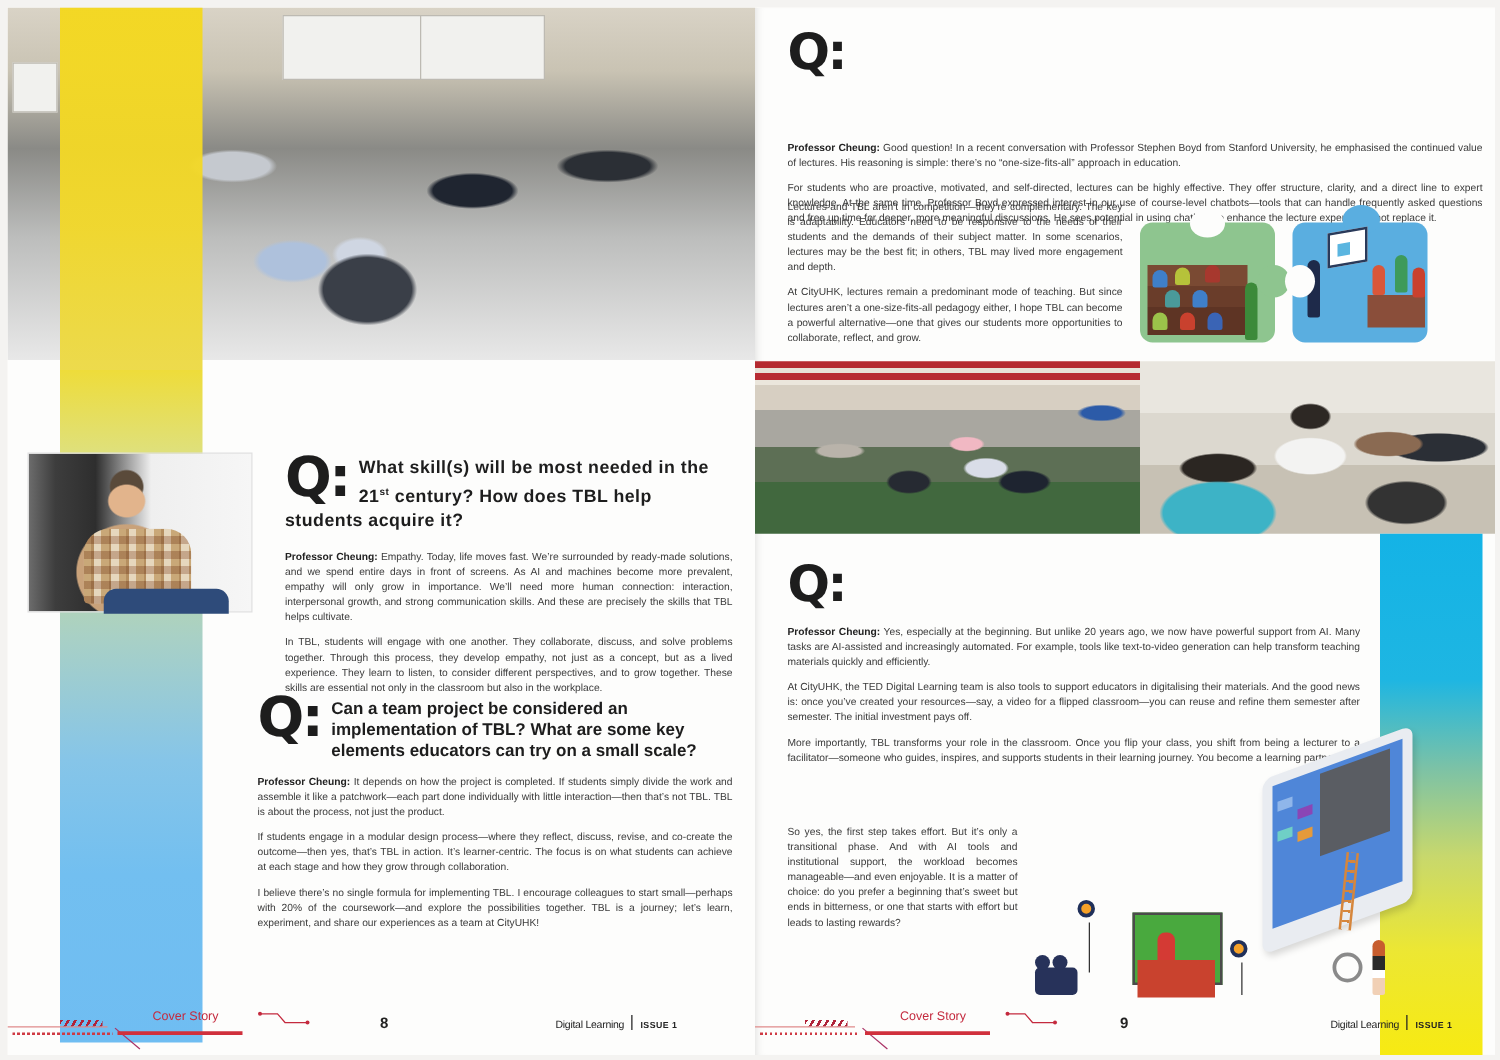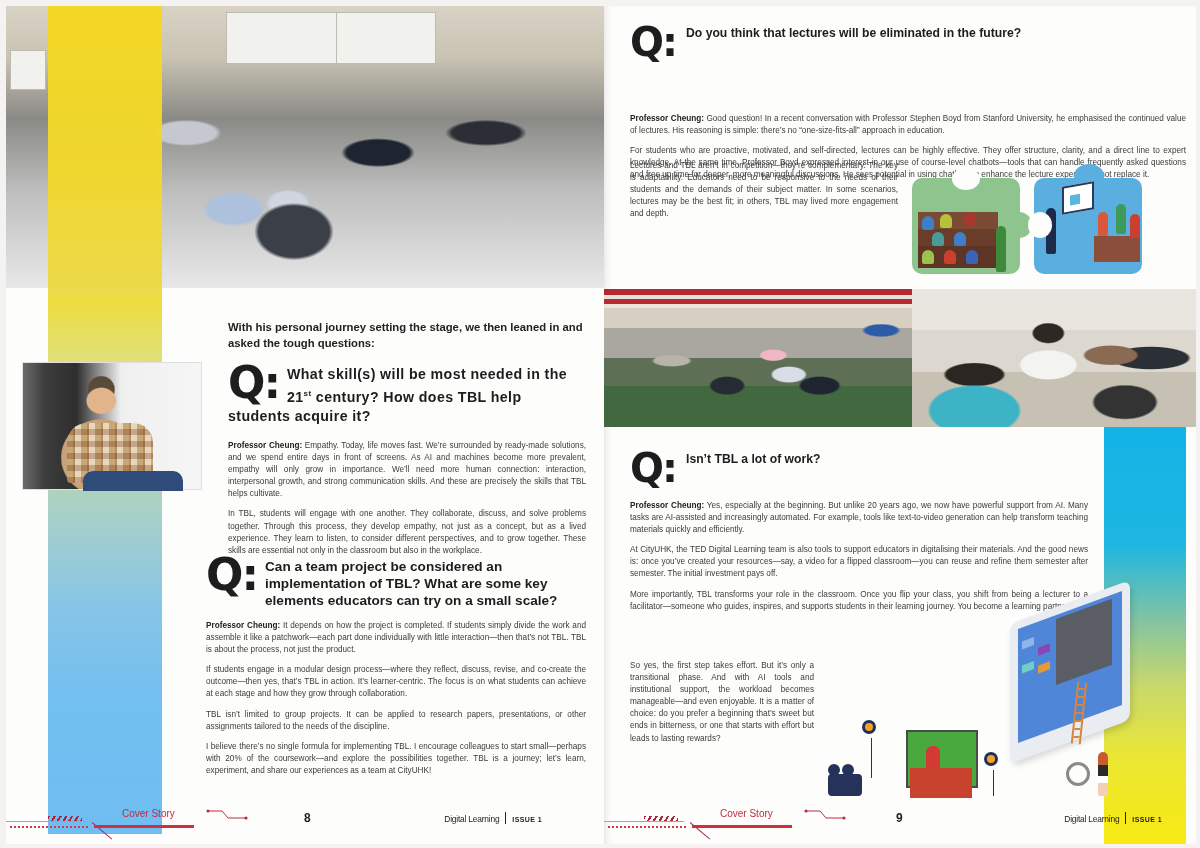--- a/index.html
+++ b/index.html
@@ -163,39 +163,37 @@
       <div class="screen" style="left:4px;top:44px;width:36px;height:40px;"></div>
     </div>
     <div class="yellow-band-left"></div>
     <div class="band-left-lower"></div>
 
     <div class="portrait" title="Professor Cheung in interview">
       <div class="shirt"></div>
       <div class="jeans"></div>
     </div>
 
-    <p class="intro">With his personal journey setting the stage, we then leaned in and asked the tough questions:</p>
 
     <div class="q-block q1">
       <span class="q-mark">Q:</span>
       <div class="q-title"><span>What skill(s) will be most needed in the 21</span><sup style="font-size:8px">st</sup><span> century? How does TBL help students acquire it?</span></div>
     </div>
     <div class="answer a1">
       <p><b>Professor Cheung:</b><span> Empathy. Today, life moves fast. We’re surrounded by ready-made solutions, and we spend entire days in front of screens. As AI and machines become more prevalent, empathy will only grow in importance. We’ll need more human connection: interaction, interpersonal growth, and strong communication skills. And these are precisely the skills that TBL helps cultivate.</span></p>
       <p>In TBL, students will engage with one another. They collaborate, discuss, and solve problems together. Through this process, they develop empathy, not just as a concept, but as a lived experience. They learn to listen, to consider different perspectives, and to grow together. These skills are essential not only in the classroom but also in the workplace.</p>
     </div>
 
     <div class="q-block q2">
       <span class="q-mark">Q:</span>
       <div class="q-title">Can a team project be considered an implementation of TBL?  What are some key elements educators can try on a small scale?</div>
     </div>
     <div class="answer a2">
       <p><b>Professor Cheung:</b><span> It depends on how the project is completed. If students simply divide the work and assemble it like a patchwork—each part done individually with little interaction—then that’s not TBL. TBL is about the process, not just the product.</span></p>
       <p>If students engage in a modular design process—where they reflect, discuss, revise, and co-create the outcome—then yes, that’s TBL in action. It’s learner-centric. The focus is on what students can achieve at each stage and how they grow through collaboration.</p>
-      <p>TBL isn’t limited to group projects. It can be applied to research papers, presentations, or other assignments tailored to the needs of the discipline.</p>
       <p>I believe there’s no single formula for implementing TBL. I encourage colleagues to start small—perhaps with 20% of the coursework—and explore the possibilities together. TBL is a journey; let’s learn, experiment, and share our experiences as a team at CityUHK!</p>
     </div>
 
     <div class="footer">
       <div class="thin"></div>
       <div class="hatch"></div>
       <div class="dots"></div>
       <div class="diag"></div>
       <div class="red-line"></div>
       <span class="section-label">Cover Story</span>
@@ -206,28 +204,28 @@
       </svg>
       <span class="page-num">8</span>
       <span class="mag"><span>Digital Learning</span><span class="sep"></span><span class="issue">ISSUE 1</span></span>
     </div>
   </div>
 
   <div class="page page-right">
 
     <div class="q-block rq1">
       <span class="q-mark">Q:</span>
-      <div class="q-title">Do you think that lectures will be eliminated in the future?</div>
     </div>
     <div class="answer ra1">
       <p><b>Professor Cheung:</b><span> Good question! In a recent conversation with Professor Stephen Boyd from Stanford University, he emphasised the continued value of lectures. His reasoning is simple: there’s no “one-size-fits-all” approach in education.</span></p>
       <p>For students who are proactive, motivated, and self-directed, lectures can be highly effective. They offer structure, clarity, and a direct line to expert knowledge. At the same time, Professor Boyd expressed interest in our use of course-level chatbots—tools that can handle frequently asked questions and free up time for deeper, more meaningful discussions. He sees potential in using chatbots to enhance the lecture experience, not replace it.</p>
     </div>
     <div class="answer ra1b">
       <p>Lectures and TBL aren’t in competition—they’re complementary. The key is adaptability. Educators need to be responsive to the needs of their students and the demands of their subject matter. In some scenarios, lectures may be the best fit; in others, TBL may lived more engagement and depth.</p>
+      <p>At CityUHK, lectures remain a predominant mode of teaching. But since lectures aren’t a one-size-fits-all pedagogy either, I hope TBL can become a powerful alternative—one that gives our students more opportunities to collaborate, reflect, and grow.</p>
     </div>
 
     <div class="puzzle puzzle-green" title="Lecture hall and team-based learning puzzle pieces">
       <div class="lecture-hall">
         <span style="left:4px;top:4px;background:#3f7fc9"></span>
         <span style="left:22px;top:2px;background:#b6c23a"></span>
         <span style="left:46px;top:0;background:#a7382e"></span>
         <span style="left:14px;top:20px;background:#4a9a9a"></span>
         <span style="left:36px;top:20px;background:#3f7fc9"></span>
         <span style="left:4px;top:38px;background:#9bc24a"></span>
@@ -245,21 +243,20 @@
       <div class="teacher" style="left:96px;top:36px;height:24px;background:#c9412e"></div>
     </div>
 
     <div class="photo-mid-left" title="Students at round tables with laptops in a classroom with red ceiling"></div>
     <div class="photo-mid-right" title="Students collaborating at laptops reviewing a printed document"></div>
 
     <div class="cyan-band-right"></div>
 
     <div class="q-block rq2">
       <span class="q-mark">Q:</span>
-      <div class="q-title">Isn’t TBL a lot of work?</div>
     </div>
     <div class="answer ra2">
       <p><b>Professor Cheung:</b><span> Yes, especially at the beginning. But unlike 20 years ago, we now have powerful support from AI. Many tasks are AI-assisted and increasingly automated. For example, tools like text-to-video generation can help transform teaching materials quickly and efficiently.</span></p>
       <p>At CityUHK, the TED Digital Learning team is also tools to support educators in digitalising their materials. And the good news is: once you’ve created your resources—say, a video for a flipped classroom—you can reuse and refine them semester after semester. The initial investment pays off.</p>
       <p>More importantly, TBL transforms your role in the classroom. Once you flip your class, you shift from being a lecturer to a facilitator—someone who guides, inspires, and supports students in their learning journey. You become a learning partner.</p>
     </div>
     <div class="answer ra2b">
       <p>So yes, the first step takes effort. But it’s only a transitional phase. And with AI tools and institutional support, the workload becomes manageable—and even enjoyable. It is a matter of choice: do you prefer a beginning that’s sweet but ends in bitterness, or one that starts with effort but leads to lasting rewards?</p>
     </div>
 

